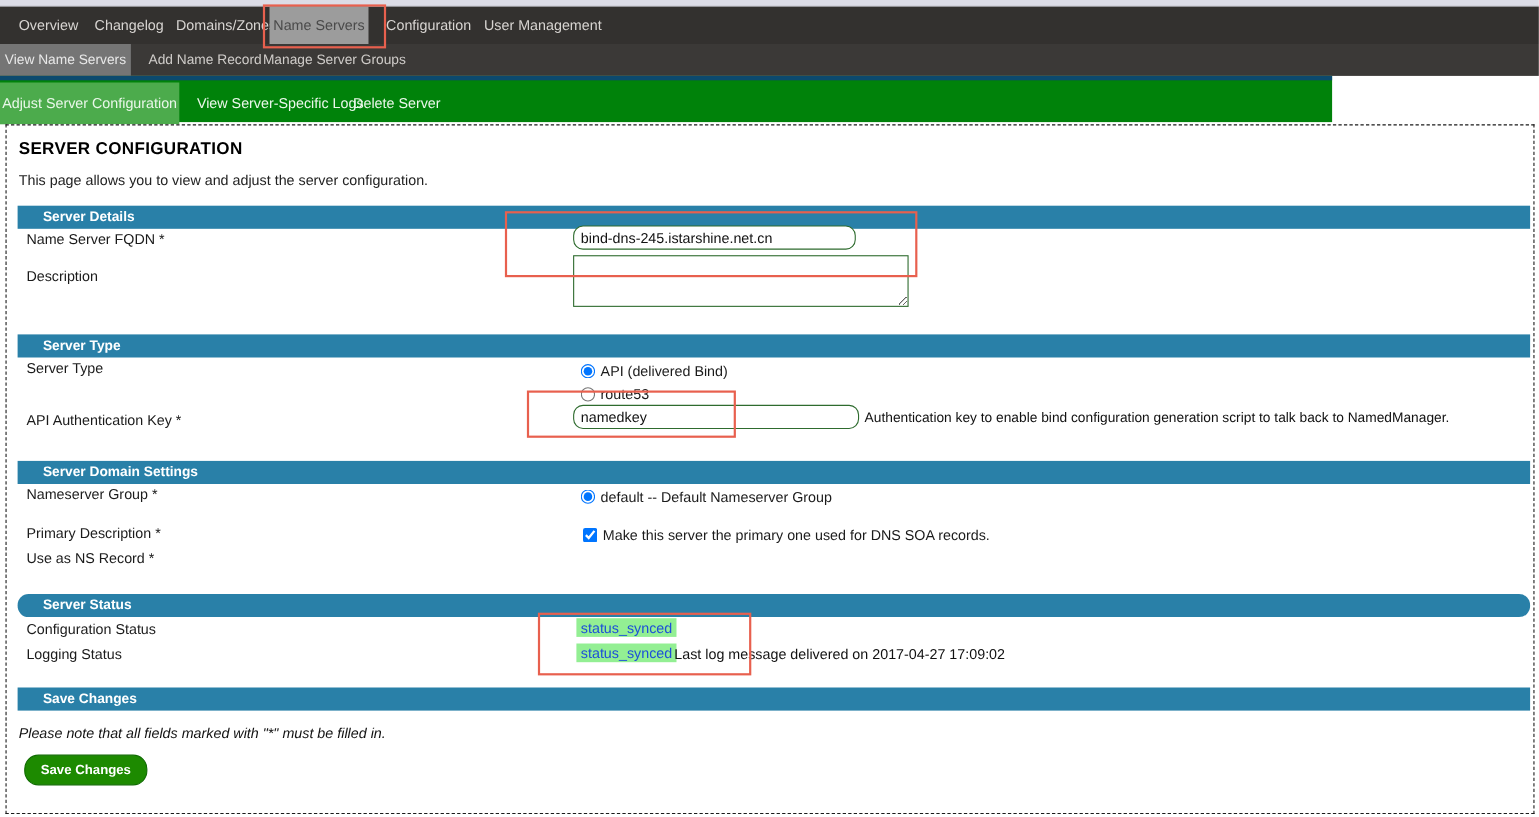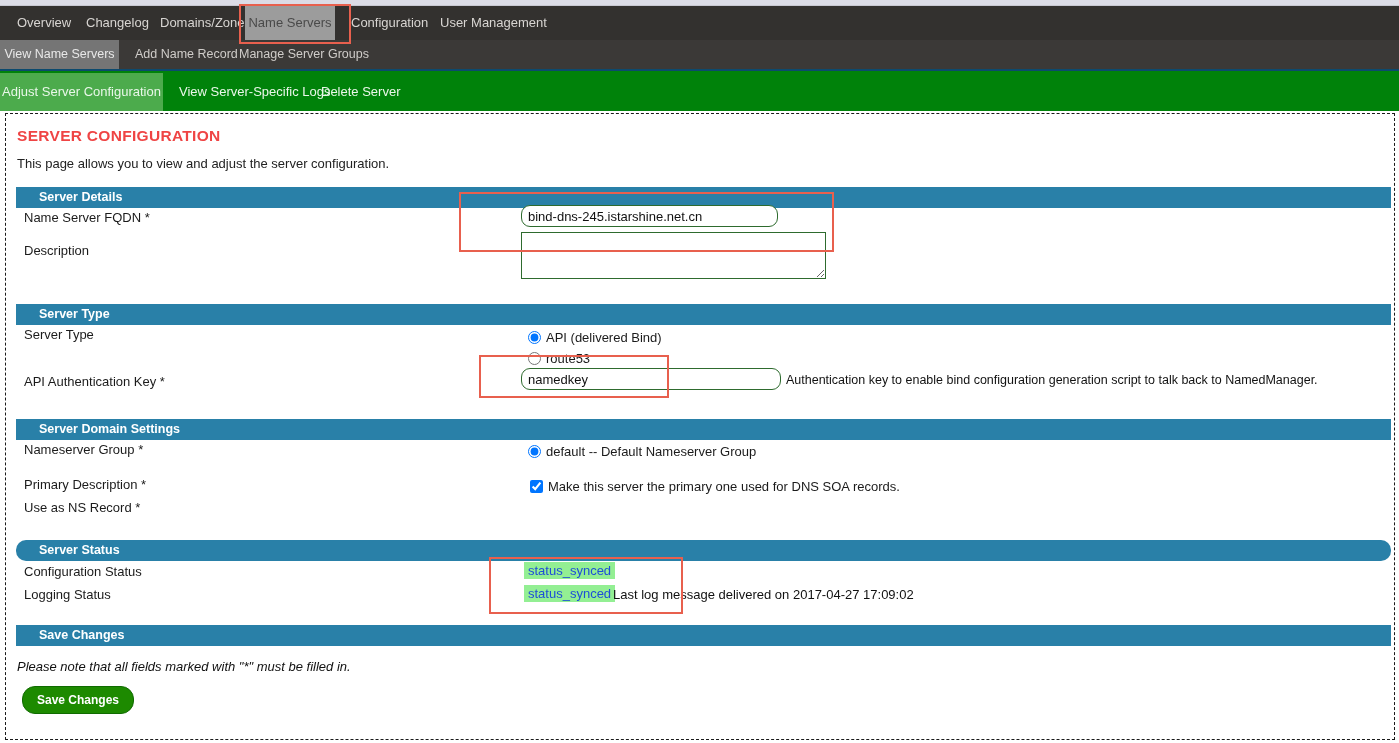--- a/index.html
+++ b/index.html
@@ -43,23 +43,23 @@
     position:absolute; top:0; height:29px; line-height:29px;
     color:#cfccc9; font-size:12.5px; padding:0 11px;
     white-space:nowrap; cursor:pointer;
   }
   .nav-secondary .nav-item.active {
     background:#757575; color:#e8e8e8;
   }
 
   
   .bar-green {
-    position:absolute; left:0; top:69px; width:1399px; height:42px;
+    position:absolute; left:0; top:69px; width:1211px; height:42px;
     background:#00820a;
-    border-top:2px solid #0c4a6e;
+    border-top:4px solid #0c4a6e;
   }
   .bar-green .act {
     position:absolute; top:2px; height:38px; line-height:38px;
     color:#eaf7ea; font-size:13px; padding:0 12px;
     white-space:nowrap; cursor:pointer;
   }
   .bar-green .act.active {
     background:#4cab4c; color:#e9f7e9;
   }
 
@@ -67,21 +67,21 @@
   .content {
     position:absolute; left:5px; top:113px;
     width:1390px; height:627px;
     border:1px dashed #1a1a1a;
     background:#fff;
     overflow:hidden;
   }
 
   .page-title {
     position:absolute; left:11px; top:13px;
-    font-size:15.5px; font-weight:bold; color:#ef4444;
+    font-size:15.5px; font-weight:bold; color:#000000;
     letter-spacing:0.3px;
   }
   .page-intro {
     position:absolute; left:11px; top:42px;
     font-size:13px; color:#222;
   }
 
   
   .sec-head {
     position:absolute; left:10px; width:1375px; height:21px;

